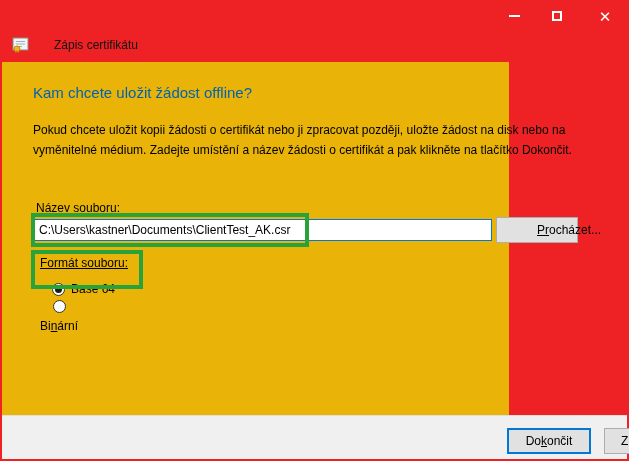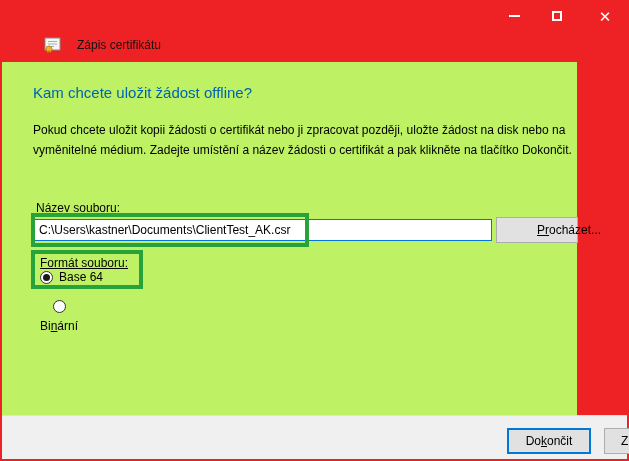--- a/index.html
+++ b/index.html
@@ -10,26 +10,26 @@
   
   .window { position:absolute; inset:0; background:#ee2224; }
 
   
   .win-ctrl { position:absolute; top:7px; width:22px; height:18px; display:flex; align-items:center; justify-content:center; cursor:default; }
   .min-bar { width:11px; height:2px; background:#fff; }
   .max-box { width:10px; height:10px; border:2px solid #fff; background:transparent; }
   .close-glyph { color:#fff; font-size:15px; line-height:1; }
 
   
-  .header-row { position:absolute; left:12px; top:37px; display:flex; align-items:center; gap:16px;margin-left:32px; }
+  .header-row { position:absolute; left:12px; top:37px; display:flex; align-items:center; gap:25px; }
   .cert-icon { width:17px; height:16px; position:relative; }
   .header-title { font-size:12px; color:#111; }
 
   
-  .content { position:absolute; left:2px; top:62px; width:575px; height:353px; background:#bef264; }
+  .content { position:absolute; left:2px; top:62px; width:507px; height:353px; background:#eab308; }
 
   .heading { position:absolute; left:31px; top:22px; font-size:15px; color:#0063b1; }
   .body-text { position:absolute; left:31px; top:58px; font-size:12px; color:#000; line-height:20px; width:575px; }
 
   .field-label { position:absolute; font-size:12px; color:#000;text-decoration:underline; }
   .filename-label { left:34px; top:139px; }
 
   .filename-input {
     position:absolute; left:32px; top:157px; width:458px; height:22px;
     border:1px solid #0078d7; background:#fff; font-family:"Liberation Sans",sans-serif;
@@ -42,21 +42,21 @@
   }
 
   
   .annot { position:absolute; border:4px solid #28a33c; background:transparent; pointer-events:none; }
   .annot-filename { left:29px; top:151px; width:278px; height:34px; }
   .annot-format  { left:29px; top:188px; width:112px; height:39px; }
 
   .format-label { left:38px; top:194px; }
 
   .radio-row { position:absolute; left:38px; display:flex; align-items:center; gap:6px; cursor:default; }
-  .radio-row-base64 { top:208px; }
+  .radio-row-base64 { top:220px;margin-left:12px; }
   .radio-row-binary { top:238px;flex-direction:column; }
   .radio-circle { width:13px; height:13px; border:1px solid #333; border-radius:50%; background:#fff; display:flex; align-items:center; justify-content:center; }
   .radio-dot { width:7px; height:7px; border-radius:50%; background:#1a1a1a; display:none; }
   .radio-row.selected .radio-dot { display:block; }
   .radio-label { font-size:12px; color:#000; }
 
   
   .footer { position:absolute; left:2px; top:415px; width:625px; height:44px; background:#f0f0f0; border-top:1px solid #dfdfdf; }
   .btn { position:absolute; top:12px; height:26px; font-family:"Liberation Sans",sans-serif; font-size:12px; color:#000; background:#e1e1e1; cursor:pointer;margin-left:48px; }
   .finish-btn { left:457px; width:84px; border:2px solid #0078d7; }

